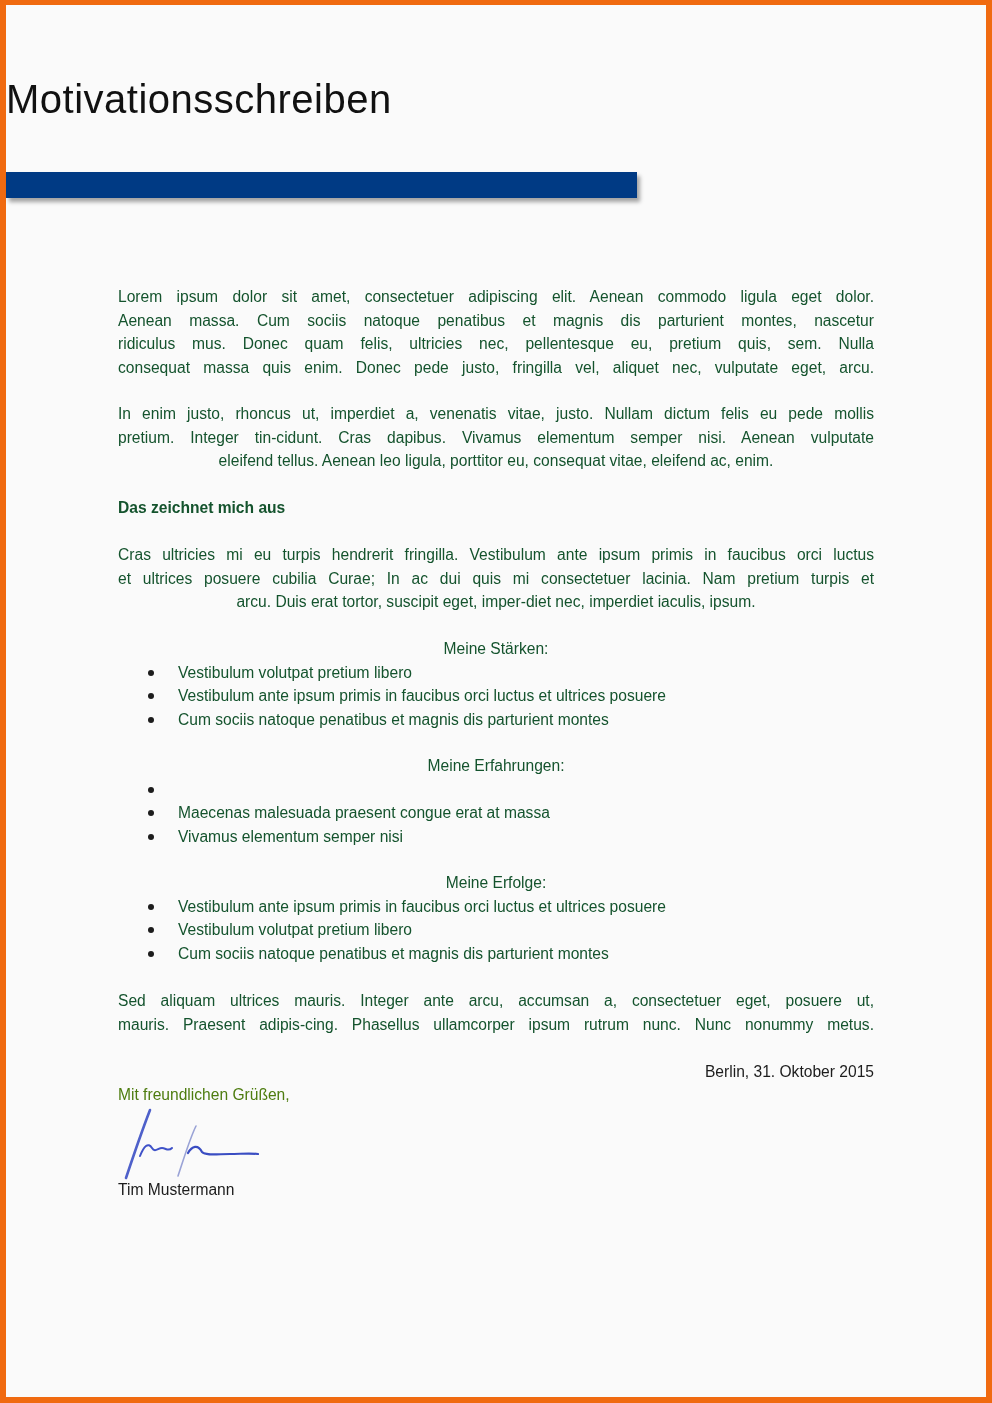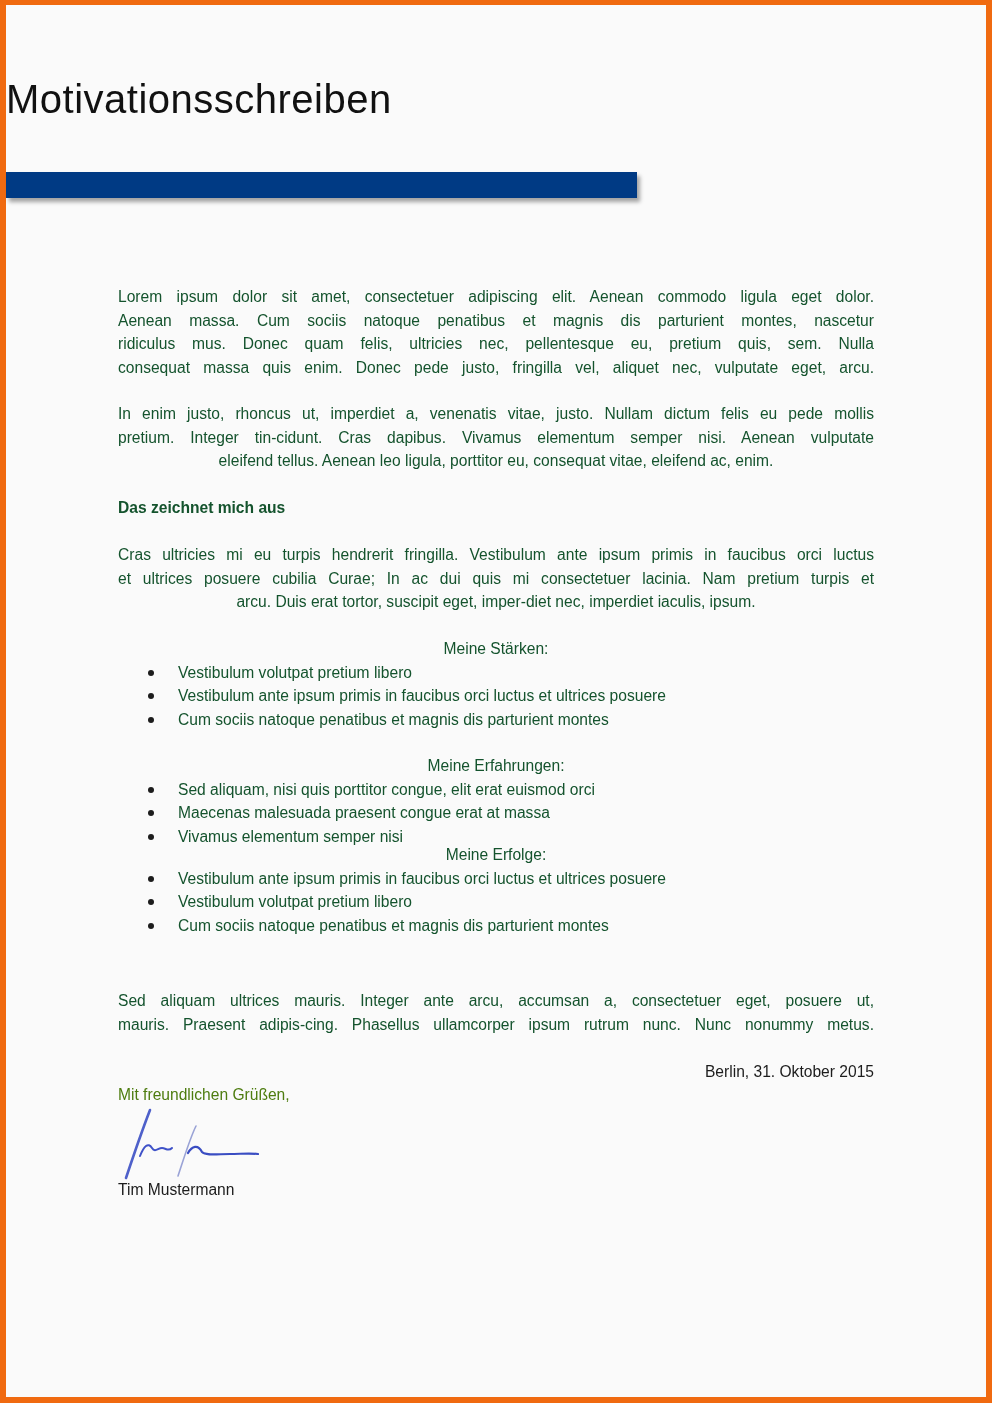--- a/index.html
+++ b/index.html
@@ -130,27 +130,27 @@
     <ul class="bullets">
       <li><span class="dot"></span><span>Vestibulum volutpat pretium libero</span></li>
       <li><span class="dot"></span><span>Vestibulum ante ipsum primis in faucibus orci luctus et ultrices posuere</span></li>
       <li><span class="dot"></span><span>Cum sociis natoque penatibus et magnis dis parturient montes</span></li>
     </ul>
   </div>
 
   <div class="text" style="top:749px;">
     <span class="line">Meine Erfahrungen:</span>
     <ul class="bullets">
-      <li><span class="dot"></span><span>Sed aliquam, nisi quis porttitor congue, elit erat euismod orci</span></li>
+      <li><span class="dot"></span></li>
       <li><span class="dot"></span><span>Maecenas malesuada praesent congue erat at massa</span></li>
       <li><span class="dot"></span><span>Vivamus elementum semper nisi</span></li>
     </ul>
   </div>
 
-  <div class="text" style="top:838px;">
+  <div class="text" style="top:866px;">
     <span class="line">Meine Erfolge:</span>
     <ul class="bullets">
       <li><span class="dot"></span><span>Vestibulum ante ipsum primis in faucibus orci luctus et ultrices posuere</span></li>
       <li><span class="dot"></span><span>Vestibulum volutpat pretium libero</span></li>
       <li><span class="dot"></span><span>Cum sociis natoque penatibus et magnis dis parturient montes</span></li>
     </ul>
   </div>
 
   <div class="text" style="top:984px;">
     <span class="line just">Sed aliquam ultrices mauris. Integer ante arcu, accumsan a, consectetuer eget, posuere ut,</span>

